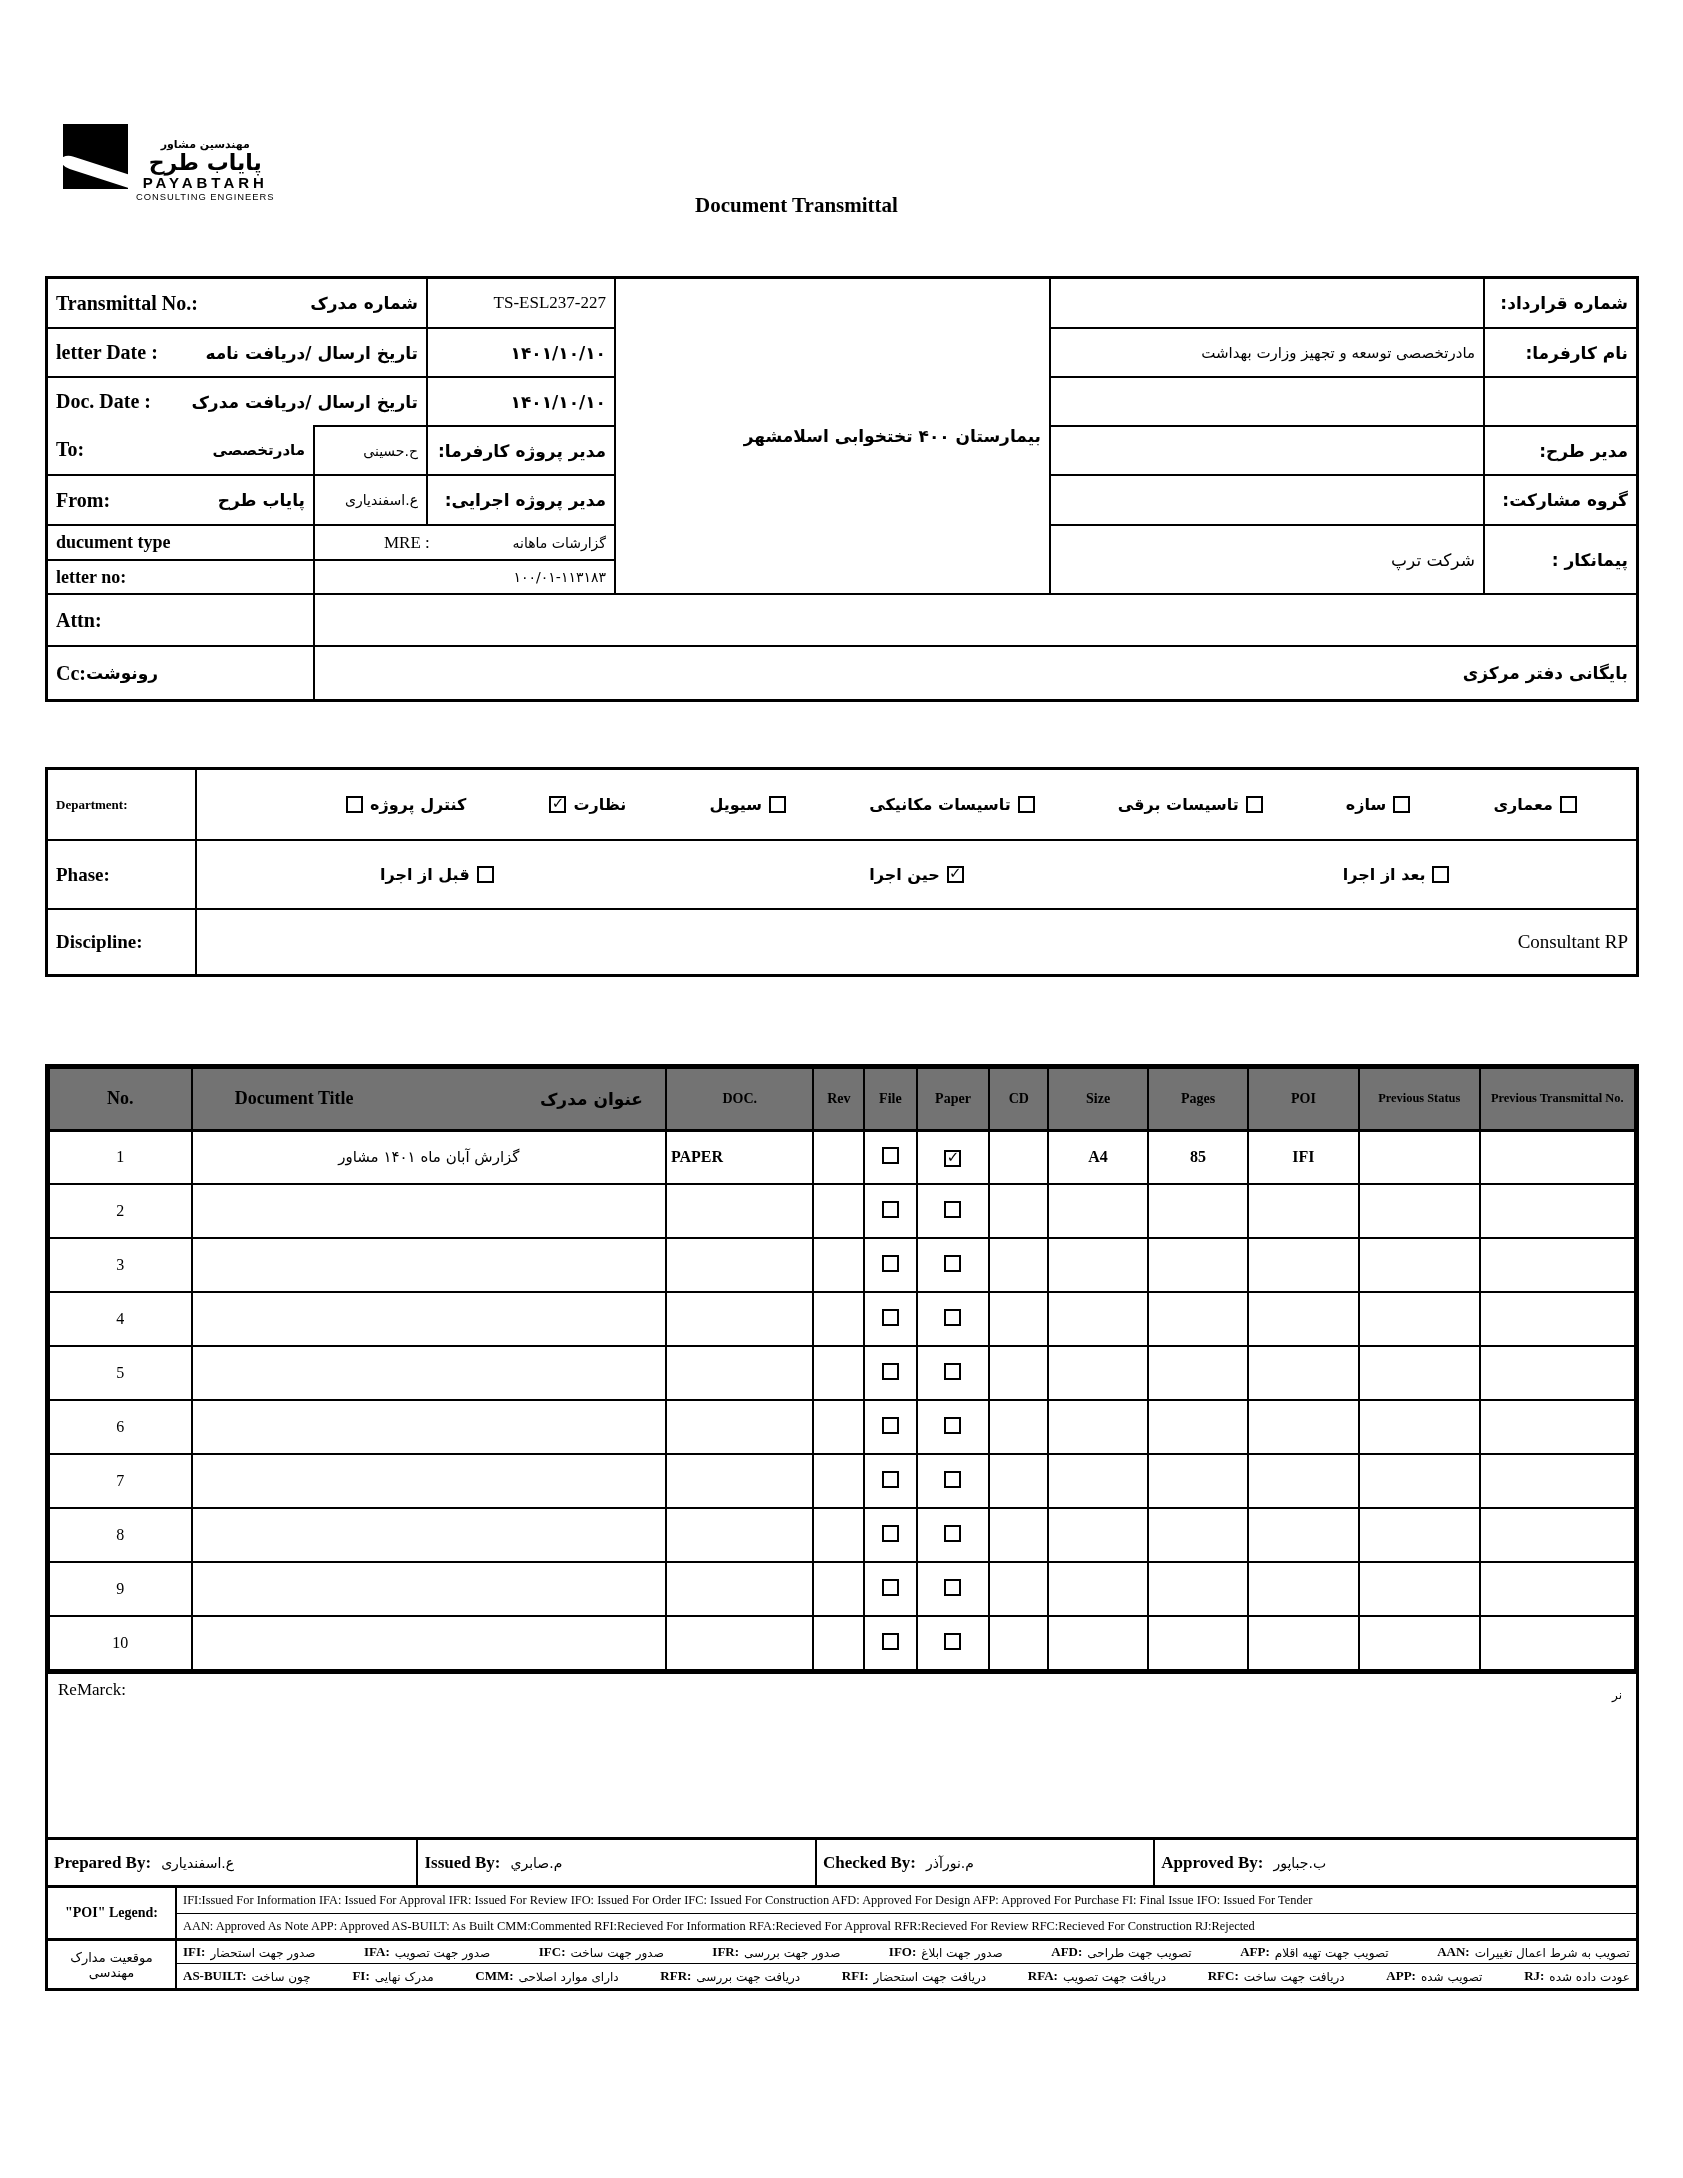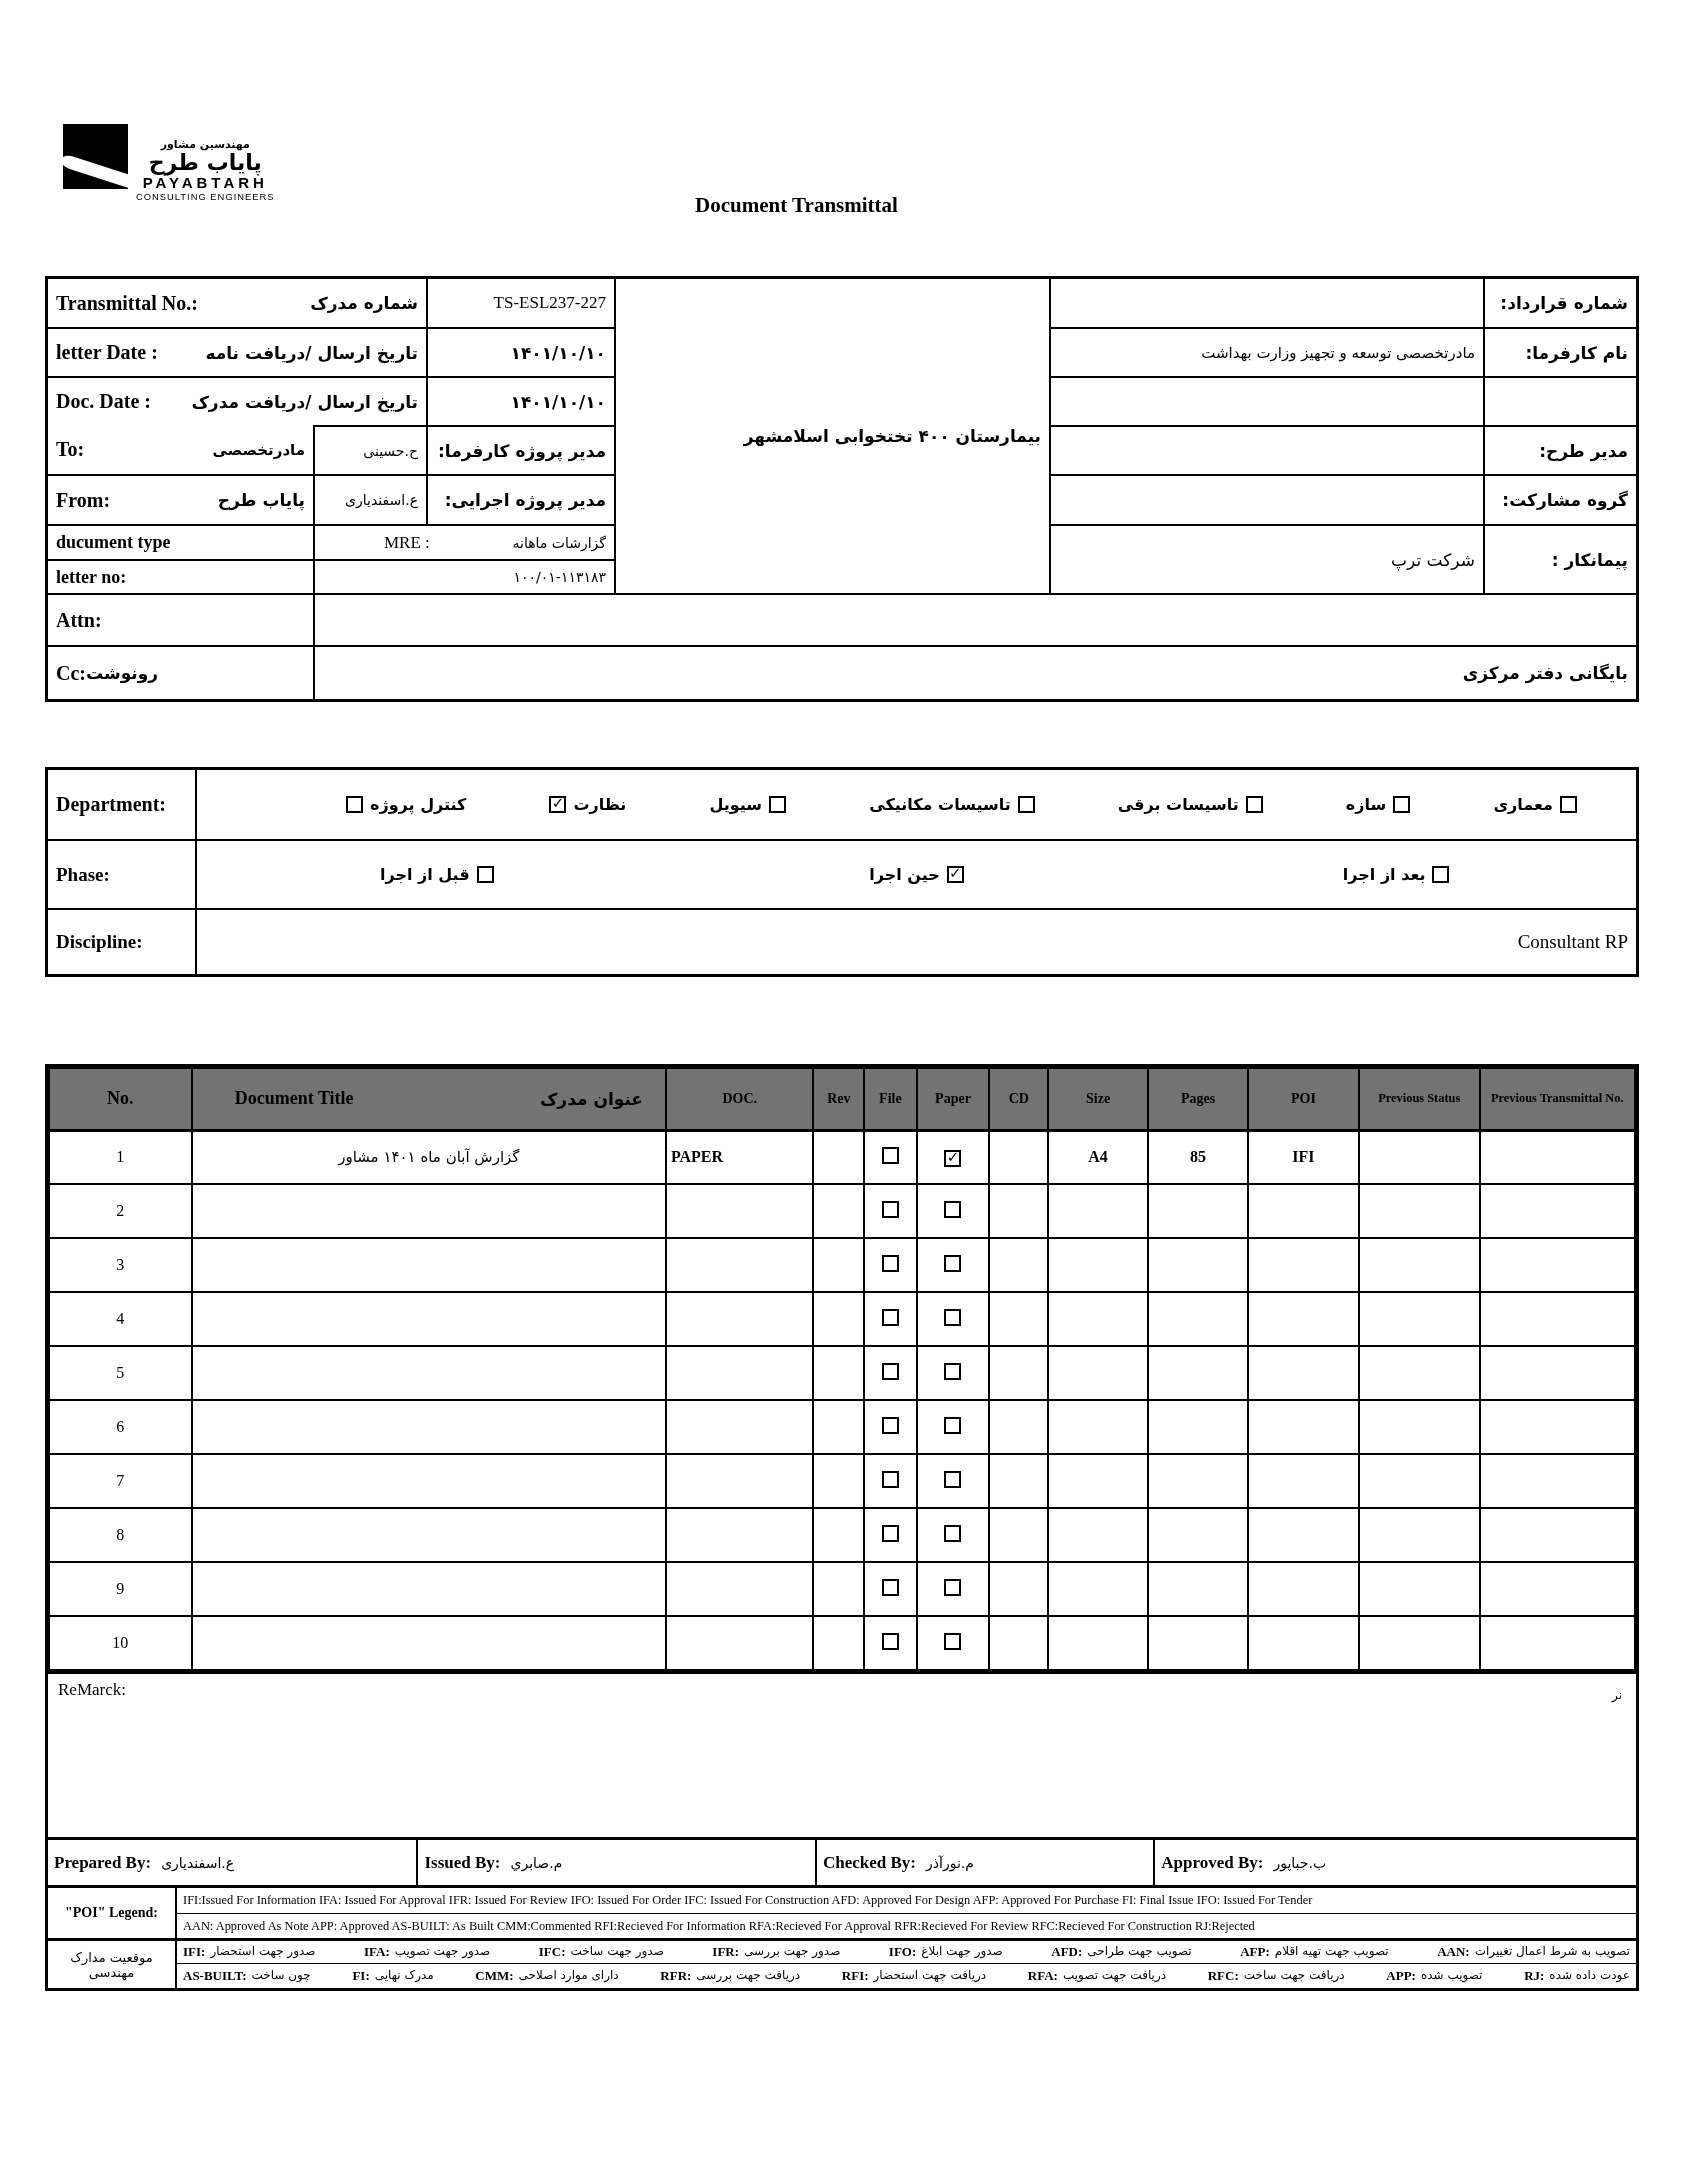--- a/index.html
+++ b/index.html
@@ -83,21 +83,21 @@
   .sig .slab { font-size:17px; font-weight:bold; white-space:nowrap; }
   .sig .snam { font-size:14px; }
   .legend { border-top:3px solid #000; display:grid;
             grid-template-columns:127px 1fr; grid-template-rows:25px 25px 25px 25px; }
   .lg-lab { grid-row:span 2; display:flex; align-items:center; justify-content:center;
             font-size:14px; font-weight:bold; text-align:center; }
   .lg-line { display:flex; align-items:center; padding:0 6px; white-space:nowrap; font-size:12.4px; }
   .bt3 { border-top:3px solid #000; }
   .bt1 { border-top:1.5px solid #000; }
   .lg-fa { display:flex; justify-content:space-between; direction:ltr; }
-  .lg-item { display:inline-flex; gap:5px; align-items:flex-start; }
+  .lg-item { display:inline-flex; gap:5px; align-items:flex-end; }
   .lg-item b { font-size:13px; }
   .lg-item span { font-family:"DejaVu Sans", sans-serif; font-size:12px; }
   .rtl { direction:rtl; }
   .ltr { direction:ltr; }
 </style>
 </head>
 <body>
 
 <div class="page">
 
@@ -225,21 +225,21 @@
       <span class="lbl-en">Cc:</span>
       <span class="lbl-fa fa">رونوشت</span>
     </div>
     <div class="cell right-al bl bt wide-val" style="grid-row:9">
       <span class="lbl-fa fa">بایگانی دفتر مرکزی</span>
     </div>
   </div>
 
   <div class="cls">
     <div class="cell">
-      <span class="lbl-en" style="font-size:20px">Department:</span>
+      <span class="lbl-en" style="font-size:13px">Department:</span>
     </div>
     <div class="chk-row dept-row bl">
       <span class="chk-item">
         <span class="cb"></span>
         <span class="fa">کنترل پروژه</span>
       </span>
       <span class="chk-item">
         <span class="cb checked"></span>
         <span class="fa">نظارت</span>
       </span>

